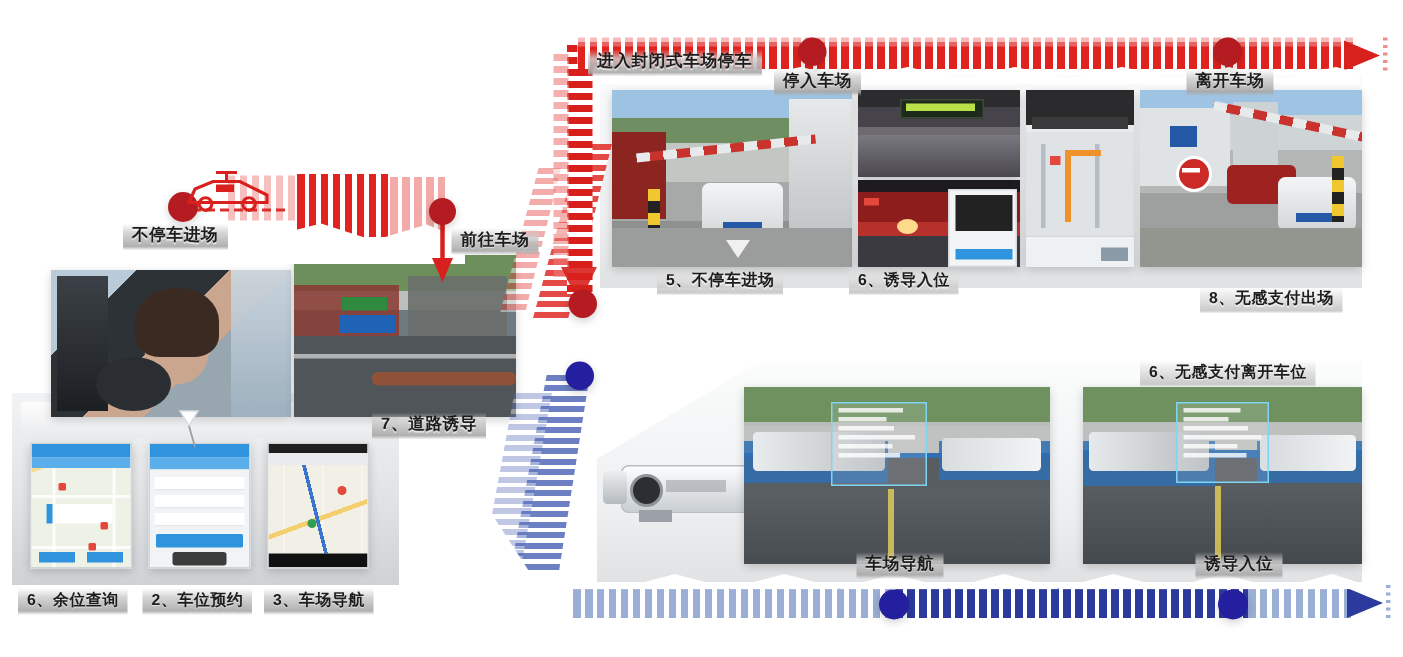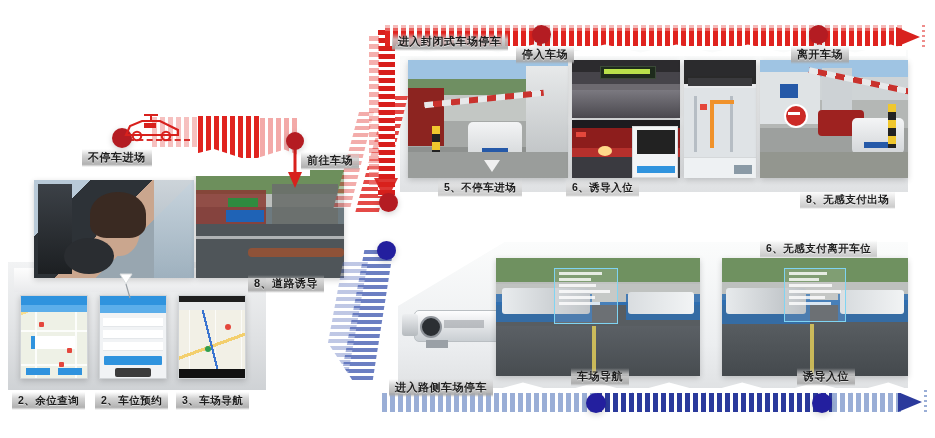--- a/index.html
+++ b/index.html
@@ -232,23 +232,23 @@
   <div class="dot red sh" style="left:112px;top:128px;width:20px;height:20px;"></div>
   <div class="chip" style="left:82px;top:149px;">不停车进场</div>
 
   <div class="dot red sh" style="left:286px;top:132px;width:18px;height:18px;"></div>
   <svg style="position:absolute;left:286px;top:148px;width:18px;height:40px;z-index:41;" viewBox="0 0 18 40">
     <path d="M9 0 L9 28" stroke="#d8211d" stroke-width="3"></path>
     <path d="M2 24 L9 40 L16 24 Z" fill="#d8211d"></path>
   </svg>
   <div class="chip" style="left:301px;top:152px;">前往车场</div>
 
-  <div class="chip" style="left:248px;top:275px;">8、道路诱导</div>
-
-  <div class="chip small" style="left:12px;top:392px;">2、余位查询</div>
+  <div class="chip" style="left:248px;top:275px;">7、道路诱导</div>
+
+  <div class="chip small" style="left:12px;top:392px;">6、余位查询</div>
   <div class="chip small" style="left:95px;top:392px;">2、车位预约</div>
   <div class="chip small" style="left:176px;top:392px;">3、车场导航</div>
 
   <svg style="position:absolute;left:112px;top:272px;width:28px;height:28px;z-index:31;" viewBox="0 0 28 28">
     <path d="M8 2 L20 2 L14 12 Z" fill="#ffffff" stroke="#d9dcde" stroke-width="1"></path>
     <path d="M14 12 L18 26" stroke="#9aa0a5" stroke-width="1.2"></path>
   </svg>
 
   <div class="diag redd" style="left:352px;top:96px;width:56px;height:116px;
               clip-path:polygon(62% 0,100% 0,48% 100%,6% 100%);opacity:.92;"></div>
@@ -395,21 +395,20 @@
   <div class="barH blue" style="left:597px;top:392px;width:235px;height:20px;"></div>
   <div class="barH bluefade" style="left:832px;top:392px;width:72px;height:20px;"></div>
   <svg style="position:absolute;left:898px;top:388px;width:30px;height:28px;z-index:26;" viewBox="0 0 30 28">
     <path d="M0 4 L24 14 L0 24 Z" fill="#2b3a9c"></path>
     <path d="M26 3 L29 3 M26 8 L29 8 M26 13 L29 13 M26 18 L29 18 M26 23 L29 23" stroke="#9aaed6" stroke-width="2"></path>
   </svg>
 
   <div class="mask" style="left:382px;top:380px;width:522px;height:13px;
               clip-path:polygon(0 100%,0 30%,6% 95%,13% 20%,20% 95%,27% 20%,34% 95%,41% 20%,48% 95%,55% 20%,62% 95%,69% 20%,76% 95%,83% 20%,90% 95%,97% 20%,100% 60%,100% 100%);"></div>
 
-  <div class="chip" style="left:389px;top:379px;">进入路侧车场停车</div>
   <div class="dot blue sh" style="left:586px;top:393px;width:20px;height:20px;"></div>
   <div class="chip" style="left:571px;top:368px;">车场导航</div>
   <div class="dot blue sh" style="left:812px;top:393px;width:20px;height:20px;"></div>
   <div class="chip" style="left:797px;top:368px;">诱导入位</div>
 
   <div class="chip small plain" style="left:760px;top:240px;text-align:right;">6、无感支付离开车位</div>
 
   <div class="mask" style="left:300px;top:96px;width:60px;height:80px;
               clip-path:polygon(0 0,100% 0,0 100%);"></div>
   <div class="mask" style="left:300px;top:300px;width:60px;height:92px;

